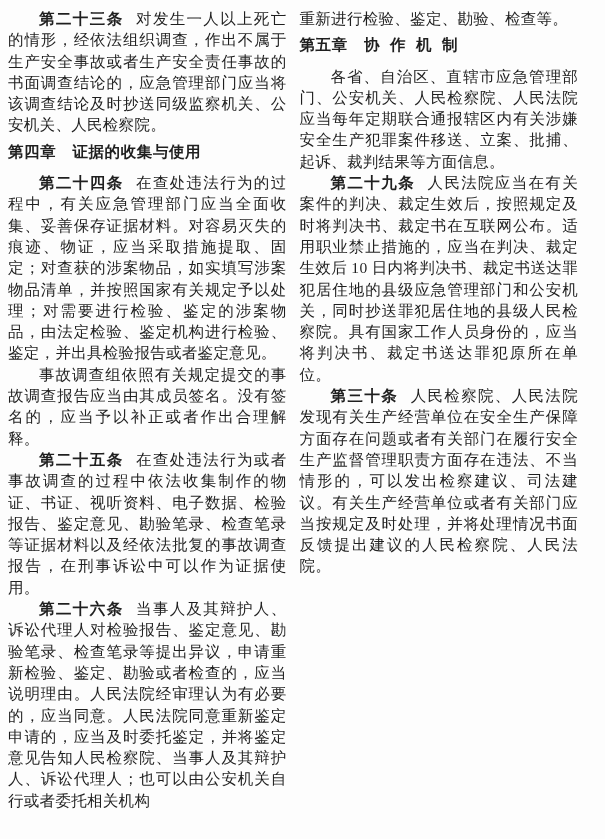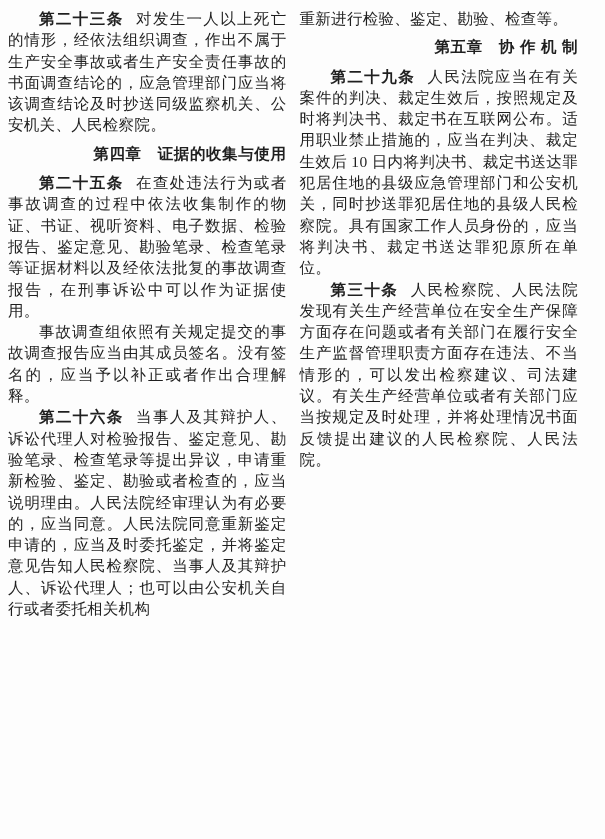--- a/index.html
+++ b/index.html
@@ -36,56 +36,58 @@
     text-indent: 0;
   }
   .lead {
     font-weight: 700;
     font-family: "Liberation Sans", "DejaVu Sans", sans-serif;
     margin-right: 0.8em;
     letter-spacing: 0.4px;
   }
   .chapter {
     margin: 7px 0 8px 0;
-    text-align: right;
+    text-align: left;
     text-indent: 0;
     font-weight: 700;
-    font-family: Liberation Sans, sans-serif;
+    font-family: Liberation Mono, monospace;
     font-size: 15.5px;
     letter-spacing: 0.6px;
   }
 </style>
 </head>
 <body>
 
 <div class="page">
 
   <div class="col">
 
     <p class="para"><b class="lead">第二十三条</b><span>对发生一人以上死亡的情形，经依法组织调查，作出不属于生产安全事故或者生产安全责任事故的书面调查结论的，应急管理部门应当将该调查结论及时抄送同级监察机关、公安机关、人民检察院。</span></p>
 
     <h3 class="chapter">第四章　证据的收集与使用</h3>
 
+    <p class="para"><b class="lead">第二十四条</b><span>在查处违法行为的过程中，有关应急管理部门应当全面收集、妥善保存证据材料。对容易灭失的痕迹、物证，应当采取措施提取、固定；对查获的涉案物品，如实填写涉案物品清单，并按照国家有关规定予以处理；对需要进行检验、鉴定的涉案物品，由法定检验、鉴定机构进行检验、鉴定，并出具检验报告或者鉴定意见。</span></p>
 
 
+    <p class="para"><span>事故调查组依照有关规定提交的事故调查报告应当由其成员签名。没有签名的，应当予以补正或者作出合理解释。</span></p>
+
     <p class="para"><b class="lead">第二十五条</b><span>在查处违法行为或者事故调查的过程中依法收集制作的物证、书证、视听资料、电子数据、检验报告、鉴定意见、勘验笔录、检查笔录等证据材料以及经依法批复的事故调查报告，在刑事诉讼中可以作为证据使用。</span></p>
-
-    <p class="para"><span>事故调查组依照有关规定提交的事故调查报告应当由其成员签名。没有签名的，应当予以补正或者作出合理解释。</span></p>
 
     <p class="para"><b class="lead">第二十六条</b><span>当事人及其辩护人、诉讼代理人对检验报告、鉴定意见、勘验笔录、检查笔录等提出异议，申请重新检验、鉴定、勘验或者检查的，应当说明理由。人民法院经审理认为有必要的，应当同意。人民法院同意重新鉴定申请的，应当及时委托鉴定，并将鉴定意见告知人民检察院、当事人及其辩护人、诉讼代理人；也可以由公安机关自行或者委托相关机构</span></p>
 
   </div>
 
   <div class="col">
 
     <p class="para flush"><span>重新进行检验、鉴定、勘验、检查等。</span></p>
 
     <h3 class="chapter">第五章　协 作 机 制</h3>
 
 
+    <p class="para"><span>各省、自治区、直辖市应急管理部门、公安机关、人民检察院、人民法院应当每年定期联合通报辖区内有关涉嫌安全生产犯罪案件移送、立案、批捕、起诉、裁判结果等方面信息。</span></p>
 
 
     <p class="para"><b class="lead">第二十九条</b><span>人民法院应当在有关案件的判决、裁定生效后，按照规定及时将判决书、裁定书在互联网公布。适用职业禁止措施的，应当在判决、裁定生效后 10 日内将判决书、裁定书送达罪犯居住地的县级应急管理部门和公安机关，同时抄送罪犯居住地的县级人民检察院。具有国家工作人员身份的，应当将判决书、裁定书送达罪犯原所在单位。</span></p>
 
     <p class="para"><b class="lead">第三十条</b><span>人民检察院、人民法院发现有关生产经营单位在安全生产保障方面存在问题或者有关部门在履行安全生产监督管理职责方面存在违法、不当情形的，可以发出检察建议、司法建议。有关生产经营单位或者有关部门应当按规定及时处理，并将处理情况书面反馈提出建议的人民检察院、人民法院。</span></p>
 
   </div>
 
 </div>
 

